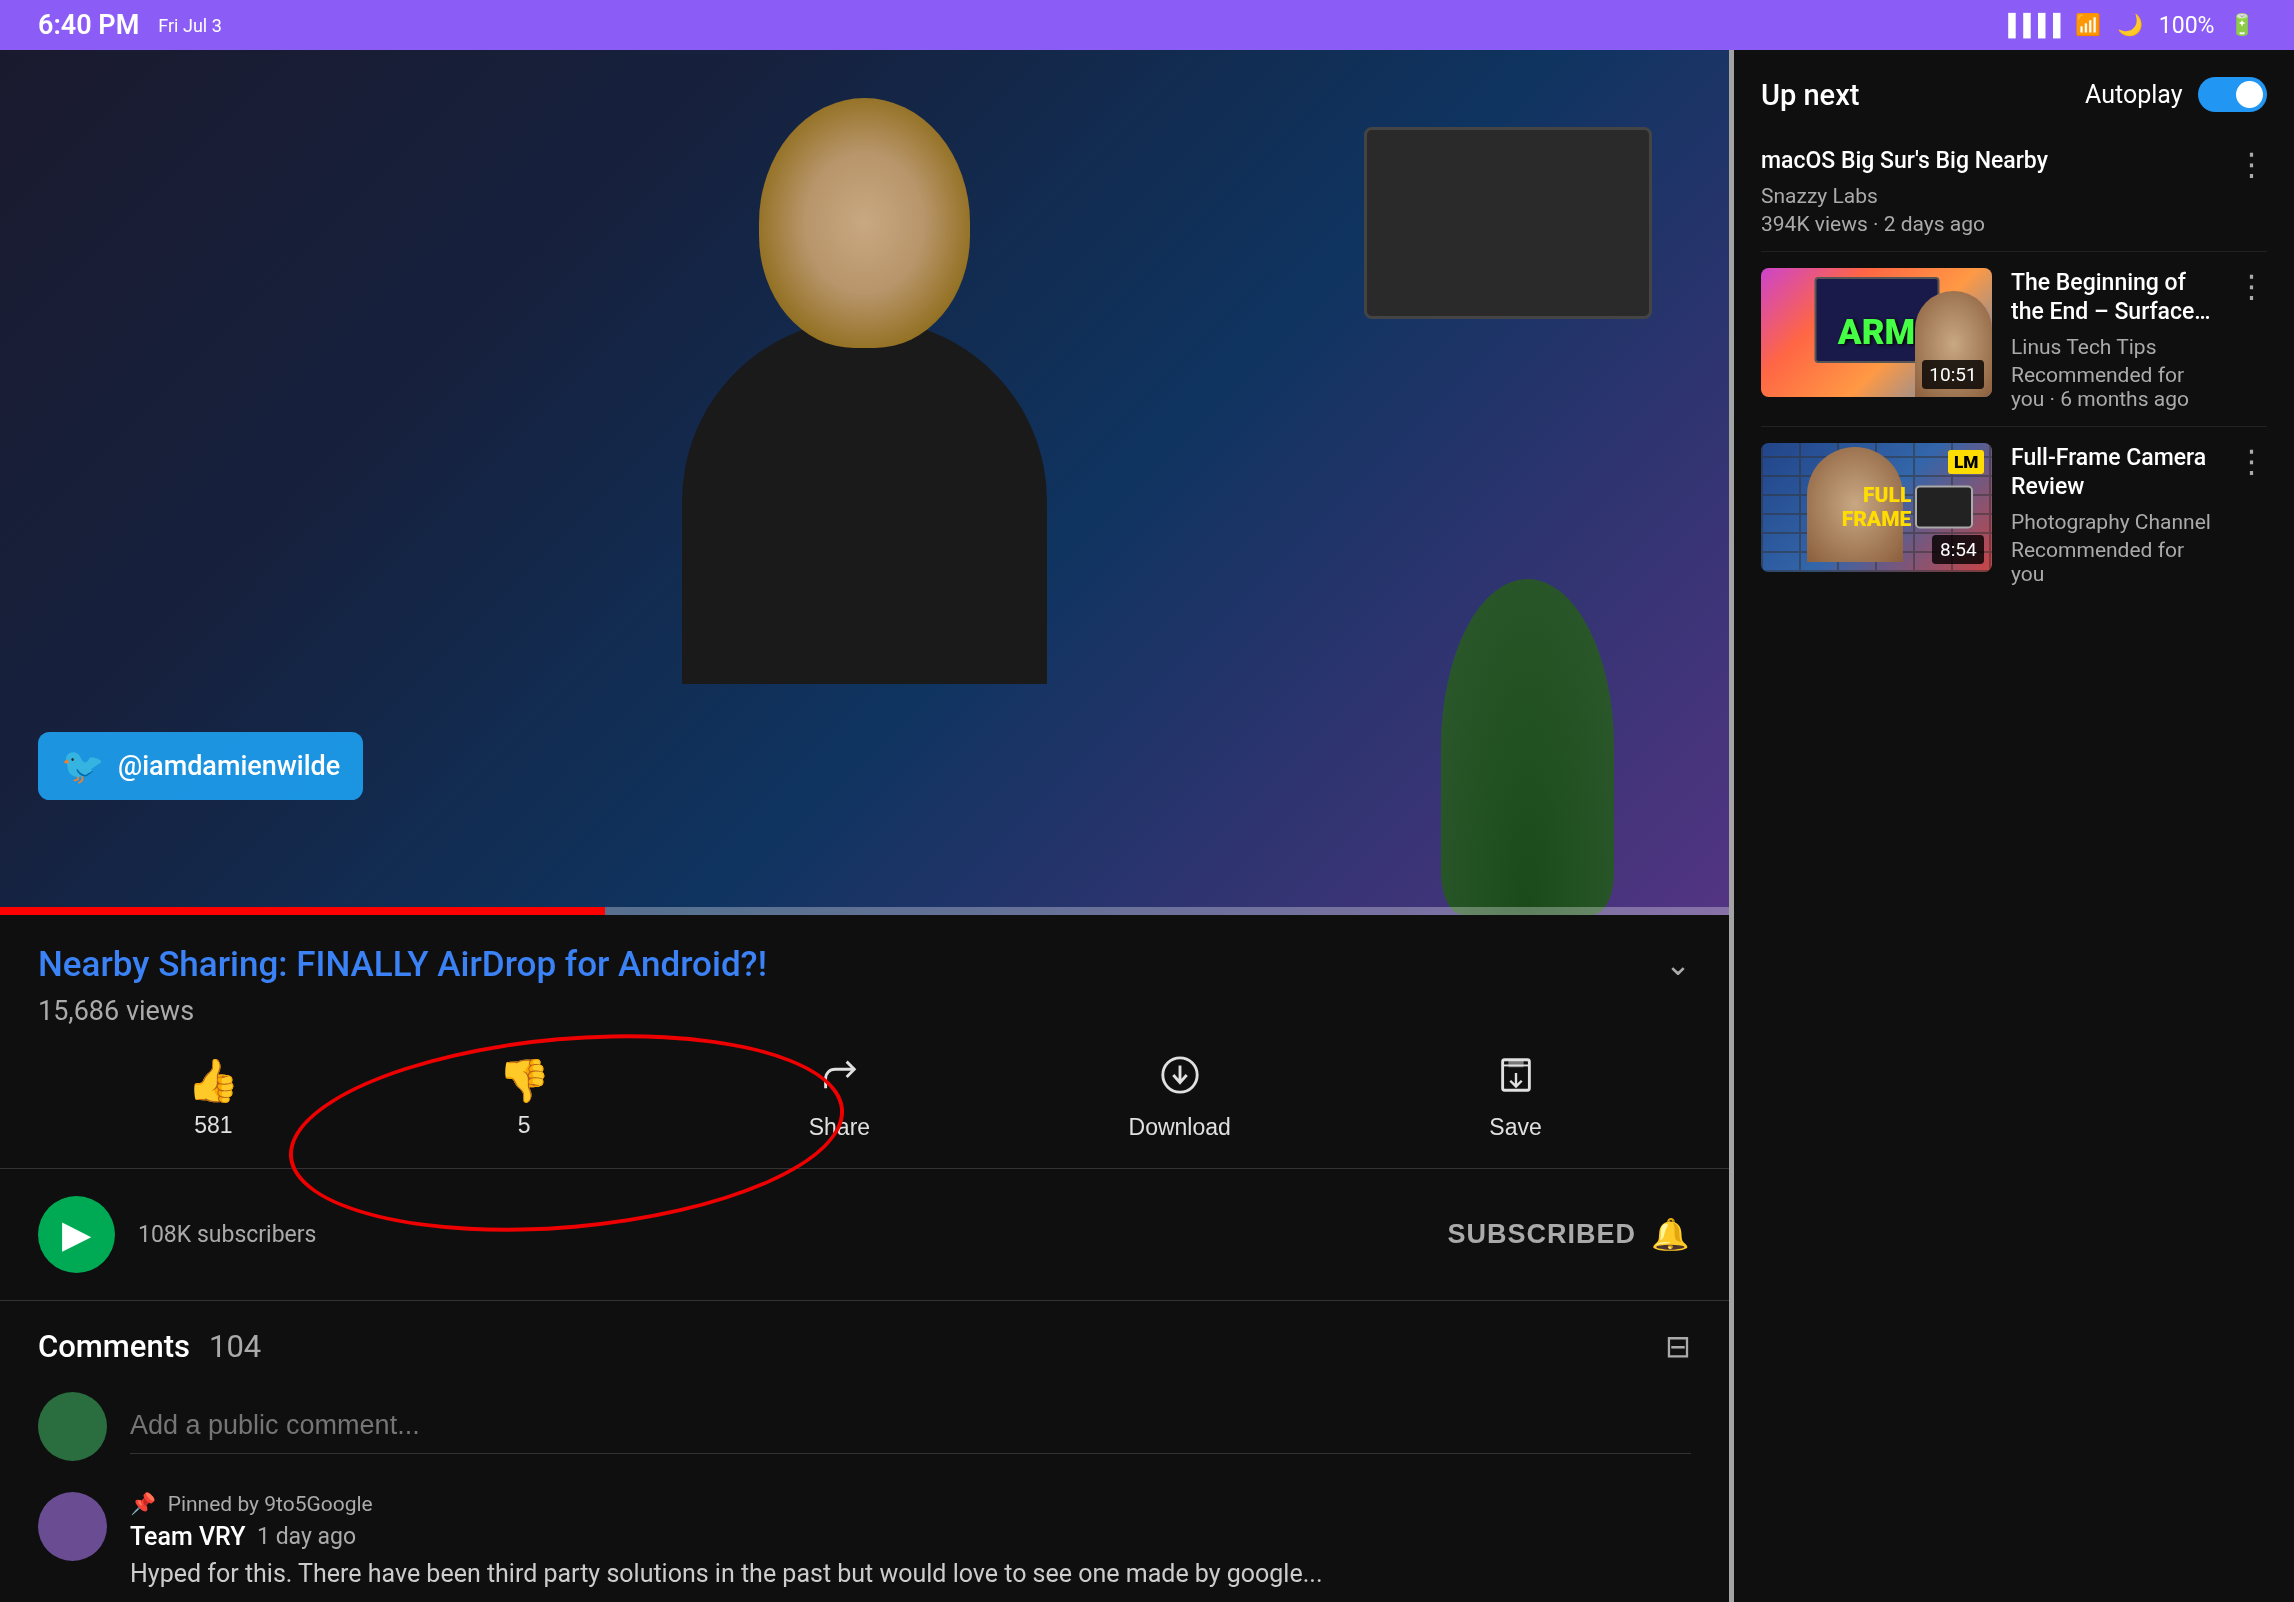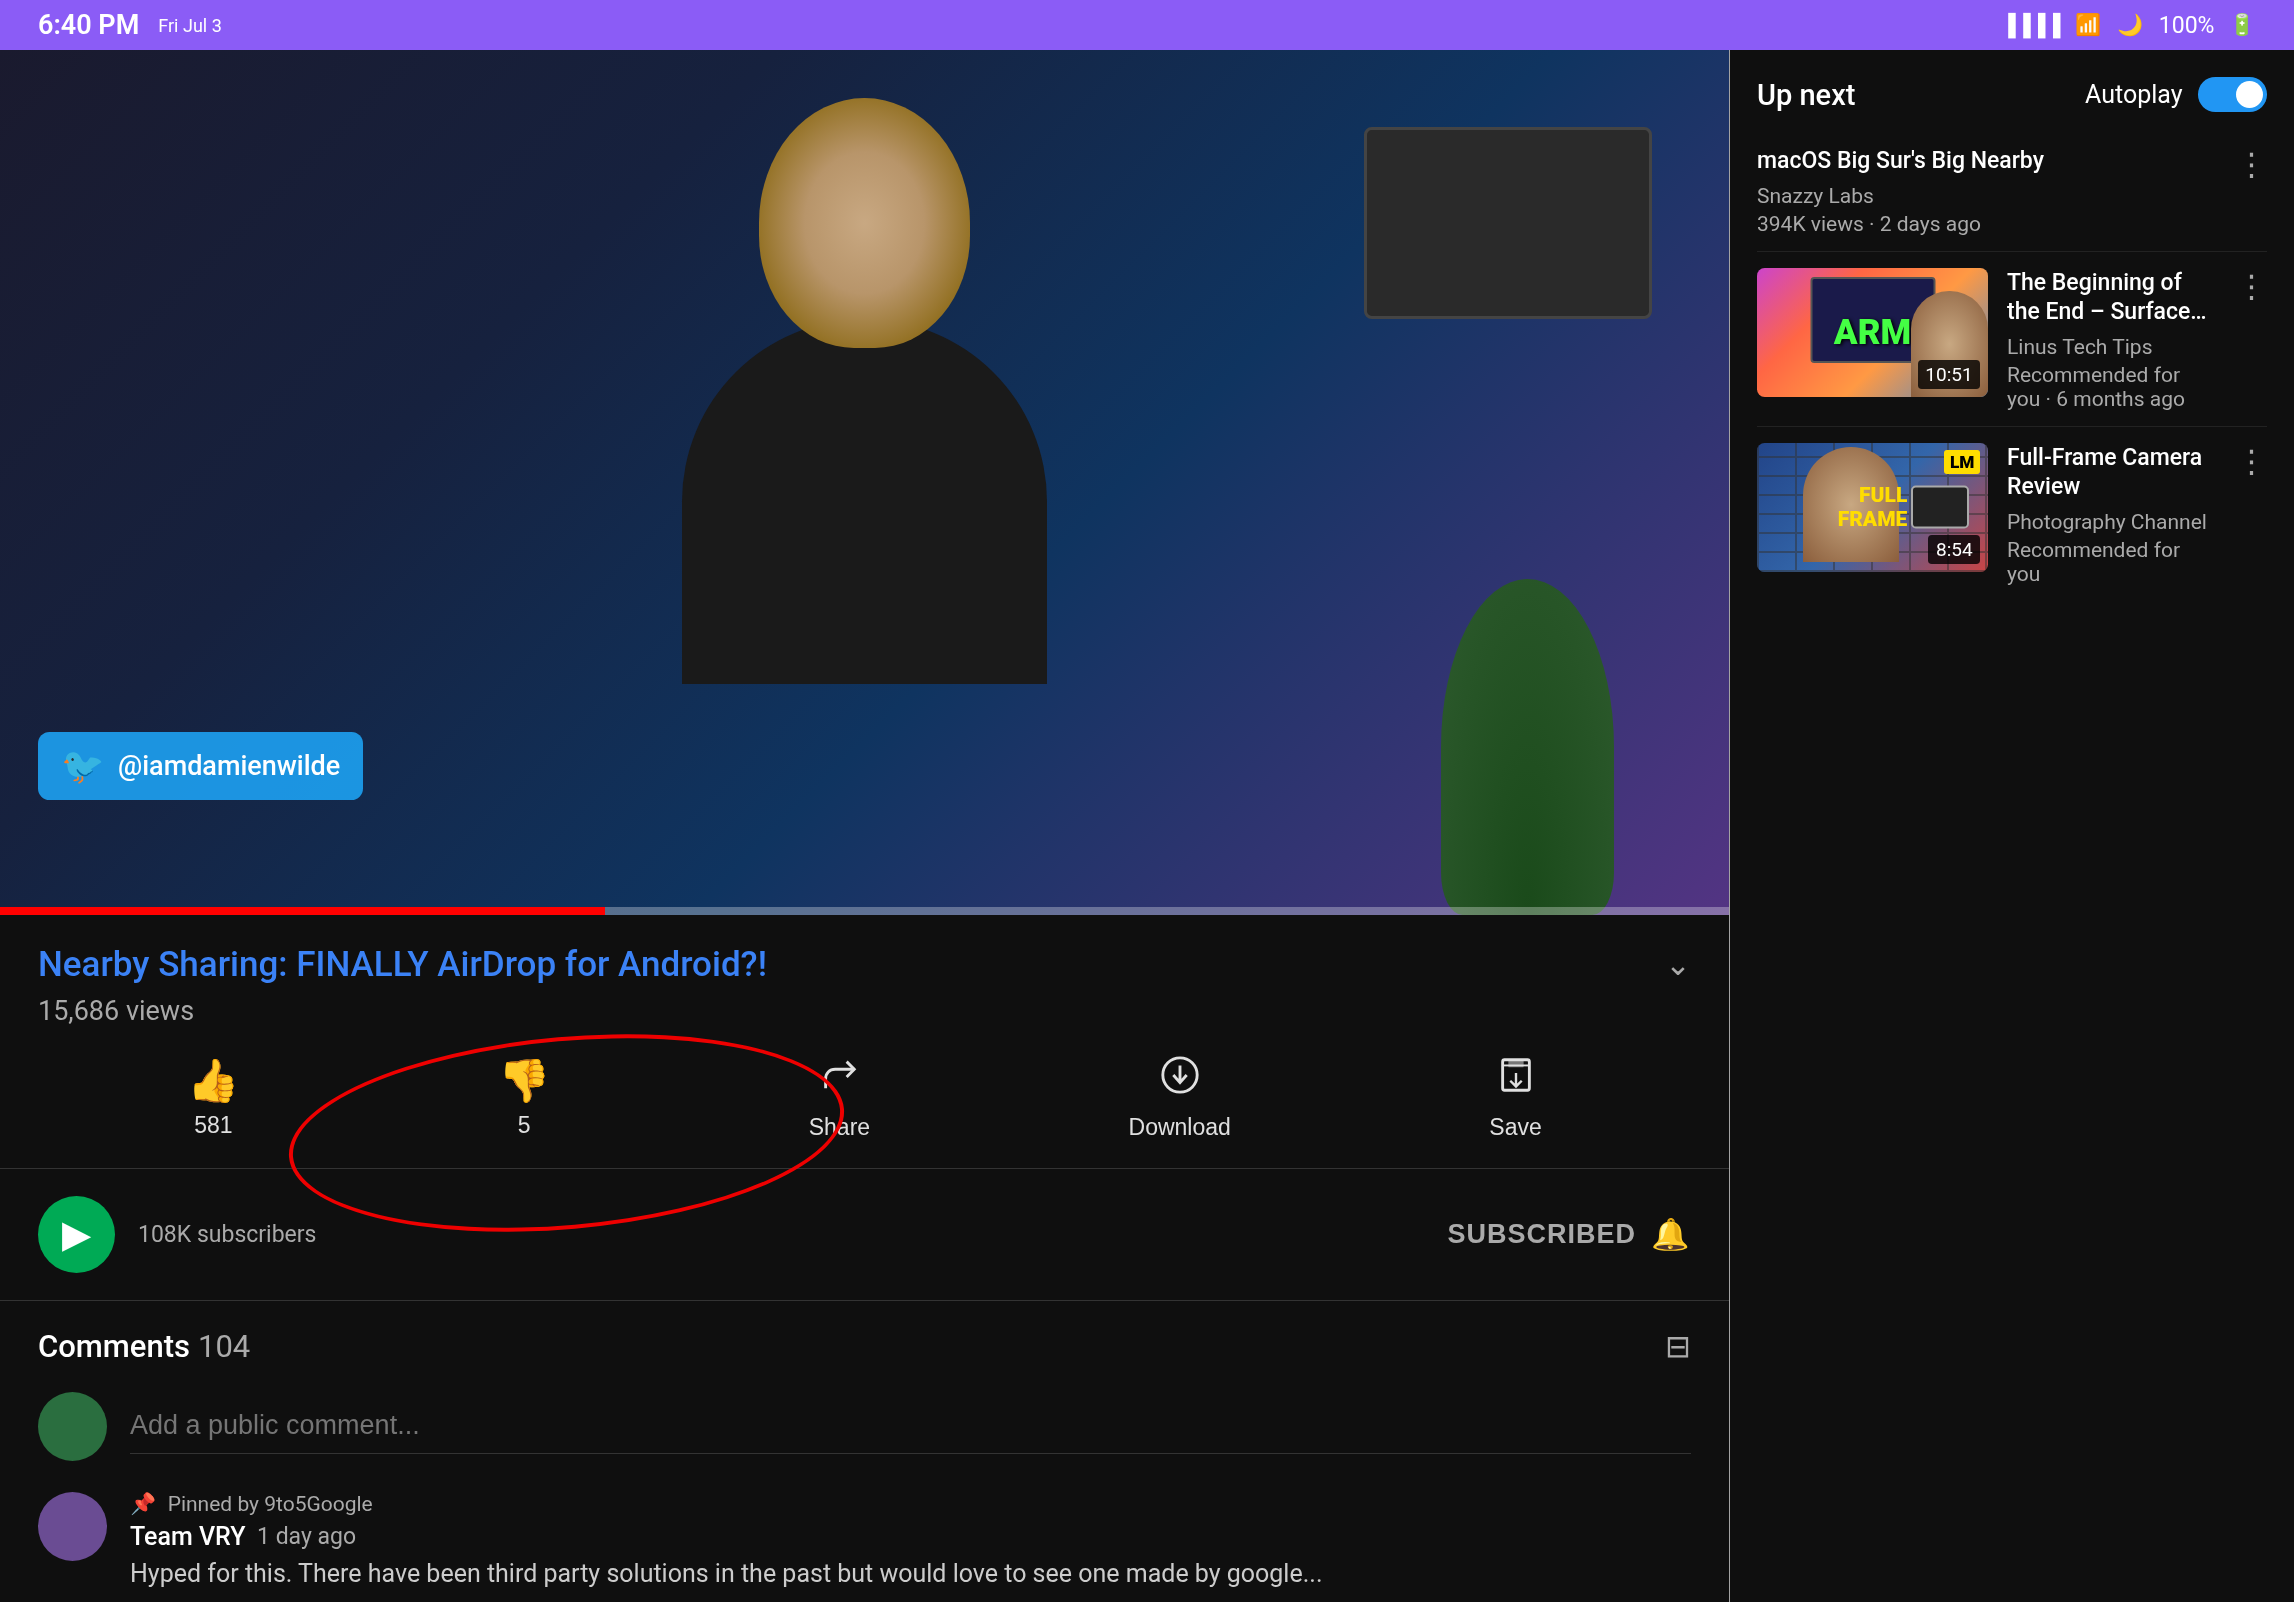--- a/index.html
+++ b/index.html
@@ -287,21 +287,21 @@
     }
     .comments-header {
       display: flex;
       align-items: center;
       justify-content: space-between;
       margin-bottom: 27px;
     }
     .comments-title-row {
       display: flex;
       align-items: center;
-      gap: 8px;
+      gap: 19px;
     }
     .comments-title {
       font-size: 31px;
       font-weight: 500;
       color: #fff;
     }
     .comments-count {
       font-size: 31px;
       color: #aaa;
     }
@@ -375,21 +375,21 @@
     .comment-text {
       font-size: 25px;
       color: #ccc;
       line-height: 1.4;
     }
 
     
     .right-panel {
       width: 565px;
       background: #0f0f0f;
-      border-left: 1px solid #a3a3a3;
+      border-left: 5px solid #a3a3a3;
       display: flex;
       flex-direction: column;
       overflow-y: auto;
       flex-shrink: 0;
     }
     .up-next-header {
       display: flex;
       align-items: center;
       justify-content: space-between;
       padding: 27px 27px 19px;

